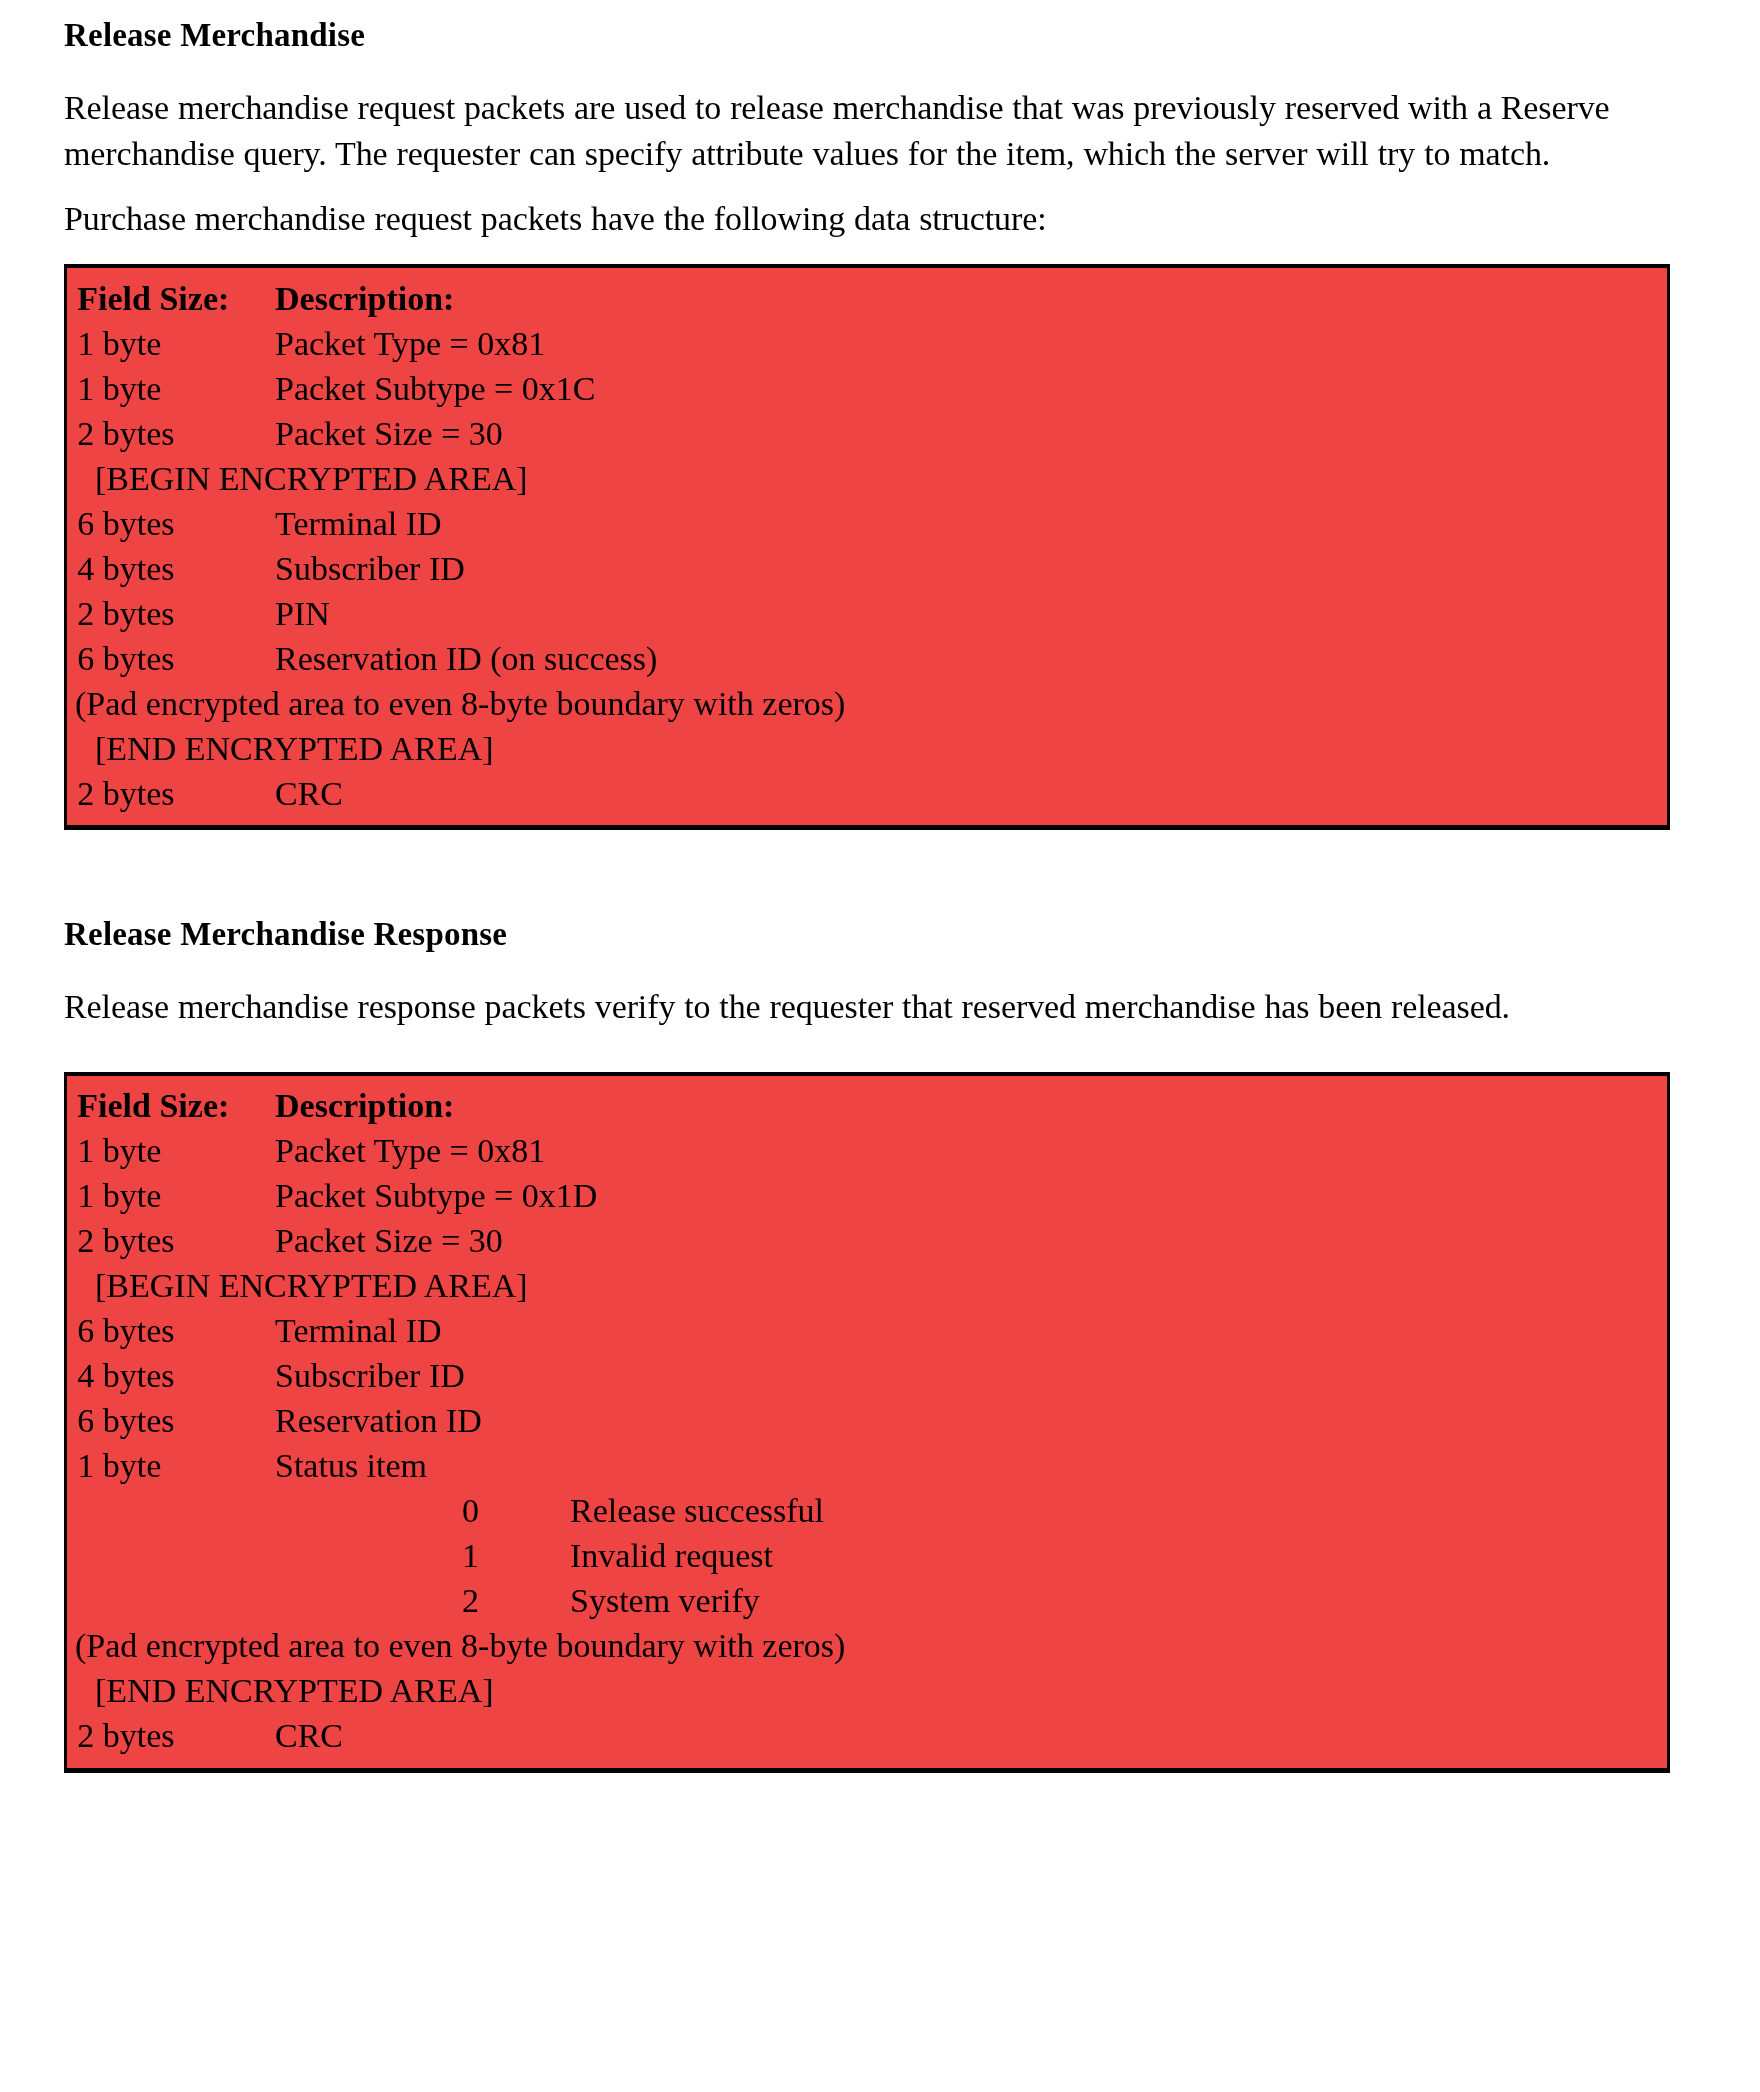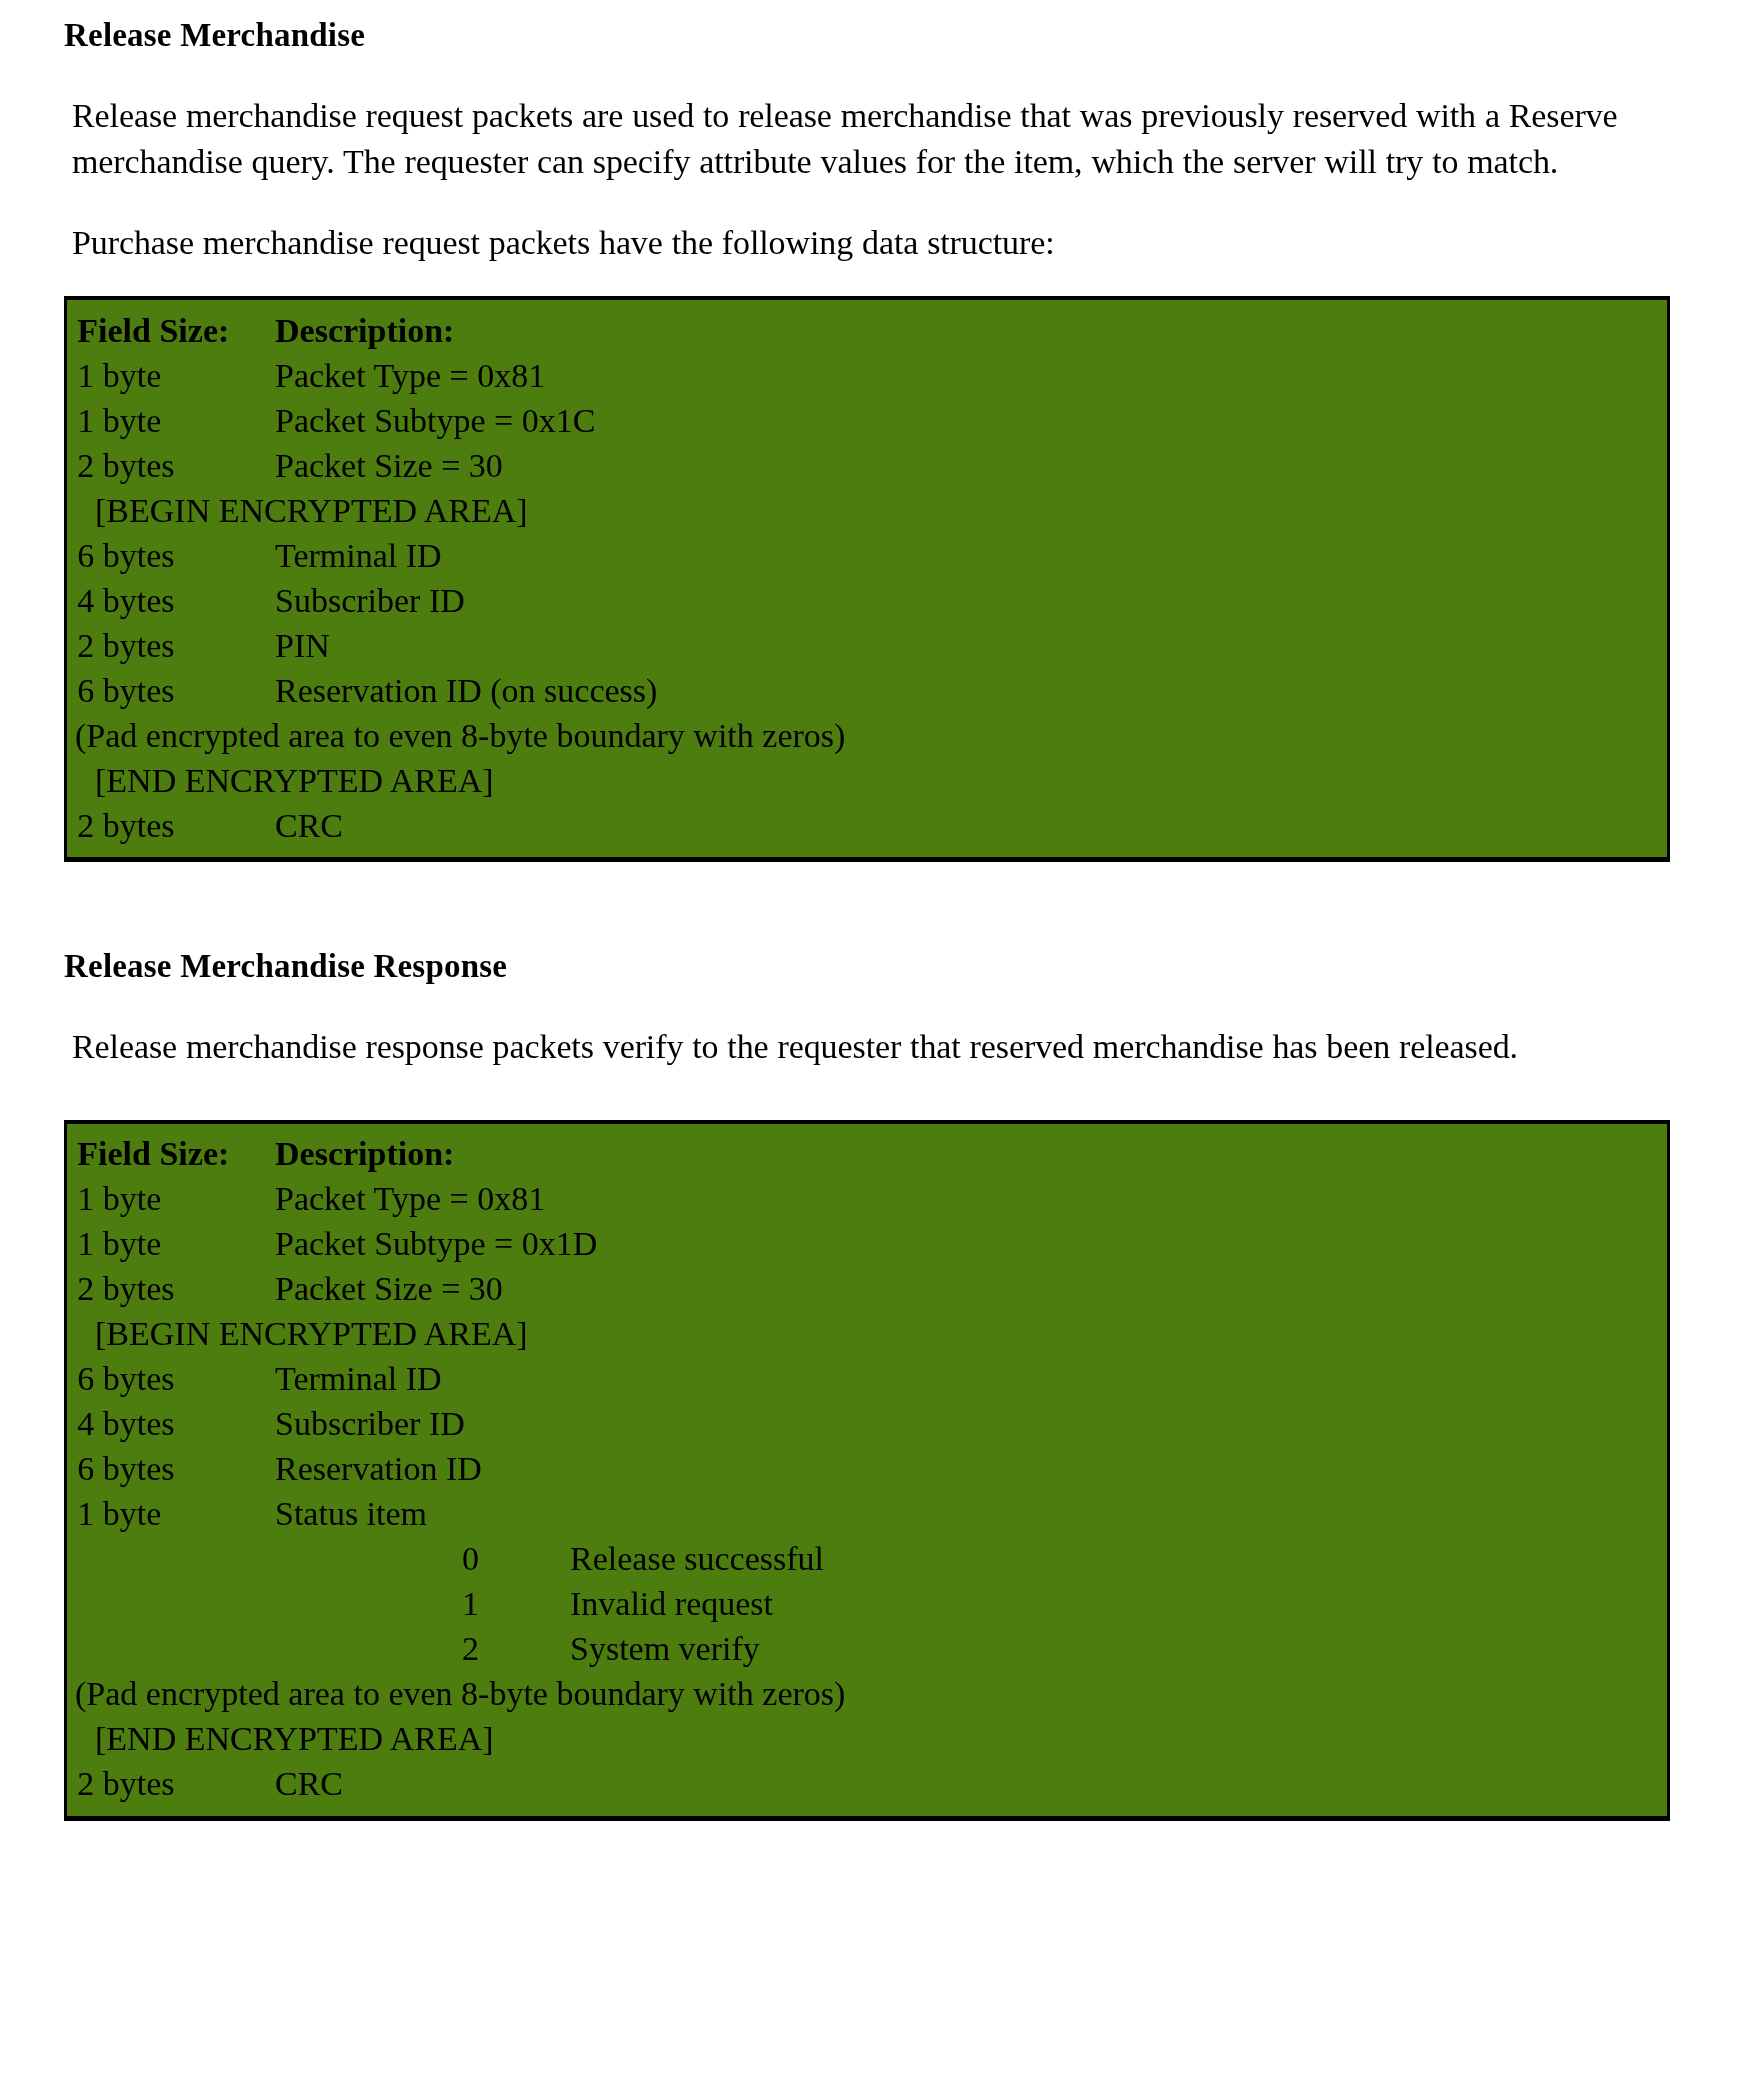--- a/index.html
+++ b/index.html
@@ -36,40 +36,40 @@
     font-weight: bold;
     margin: 0;
     padding: 0;
     letter-spacing: 0.2px;
     line-height: 1.15;
   }
 
   p.body-par {
     font-size: 34px;
     line-height: 46px;
-    margin: 8px;
+    margin: 0;
     padding: 0;
     letter-spacing: -0.1px;
     text-align: left;
     word-spacing: 0.5px;
   }
 
   .spacer-after-heading { height: 30px; }
   .spacer-par { height: 19px; }
   .spacer-before-table { height: 22.5px; }
   .spacer-between-sections { height: 86px; }
 
   .packet-table {
     border: 3.7px solid #000000;
     border-top-width: 4.7px;
     border-bottom-width: 5.6px;
     padding: 7.5px 0 9.4px 0;
     width: 1606px;
     box-sizing: border-box;
-    background: #4d7c0f;
+    background: #ef4444;
   }
 
   .trow {
     display: block;
     height: 45px;
     line-height: 45px;
     white-space: nowrap;
     font-size: 34px;
     position: relative;
   }

